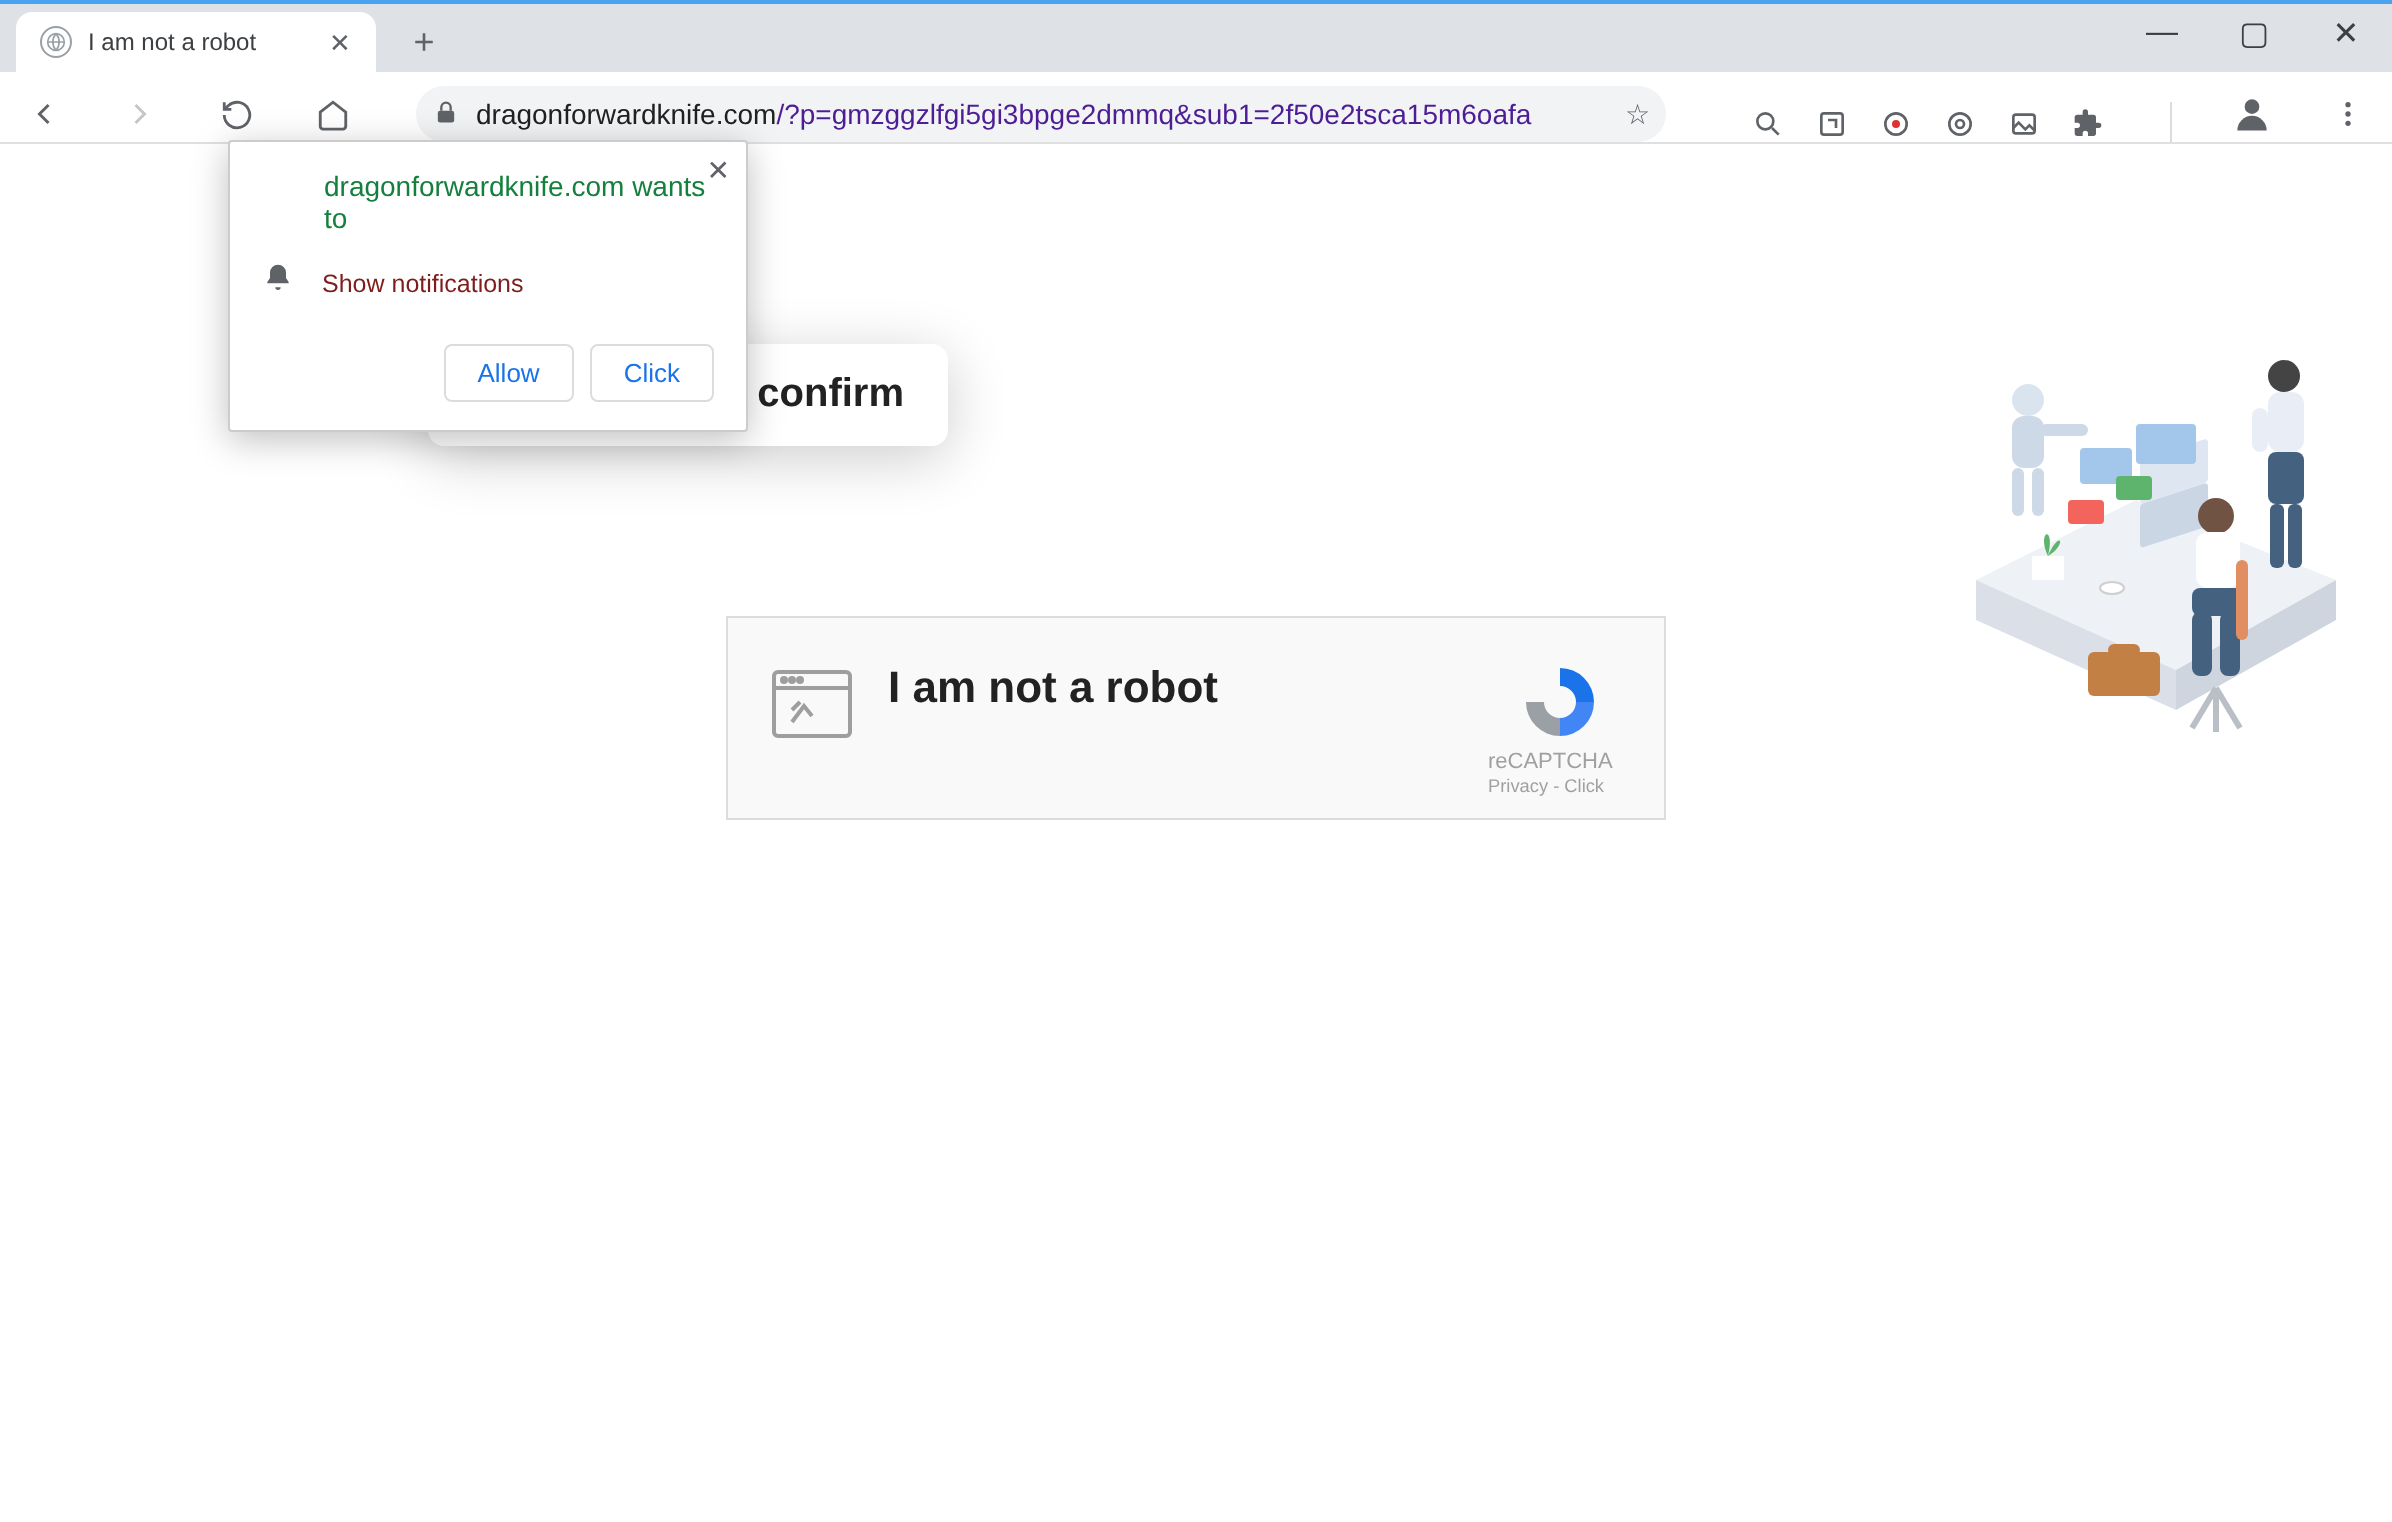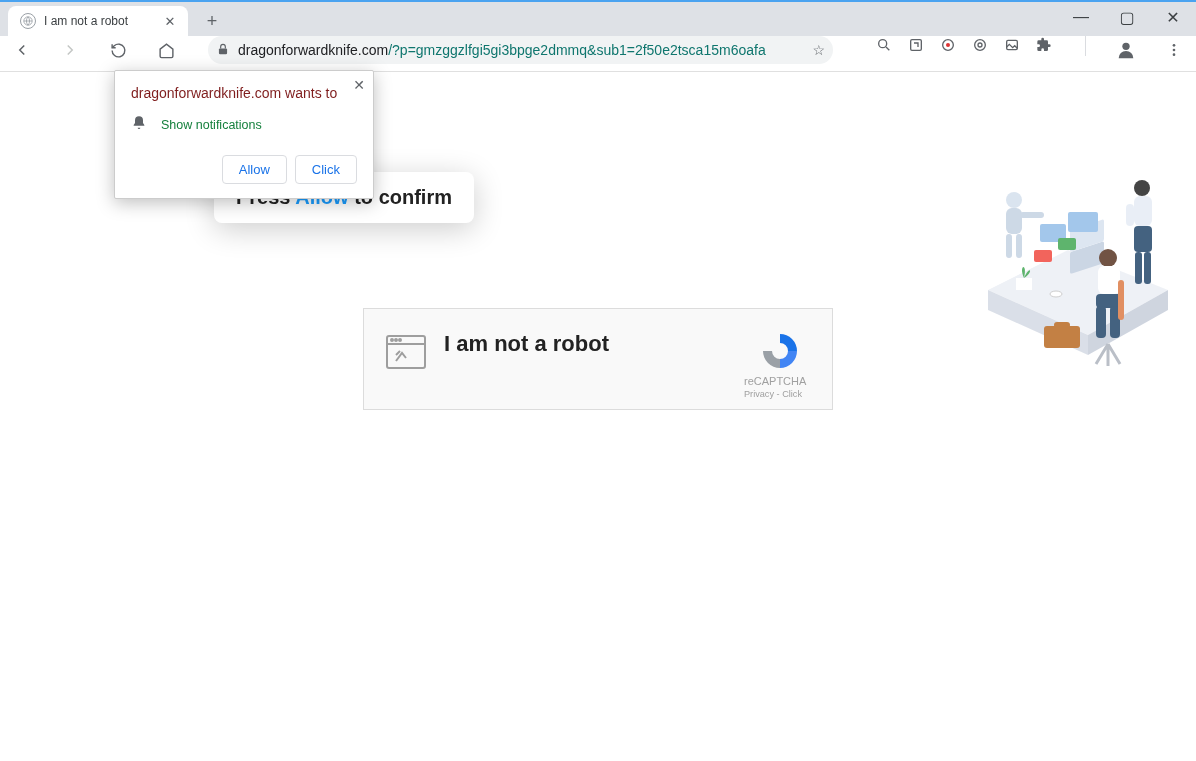--- a/index.html
+++ b/index.html
@@ -55,21 +55,21 @@
   .winbtn {
     width: 46px; height: 30px; display:flex;align-items:center;justify-content:center;
     color:#3c4043; cursor:pointer;
   }
 
   
   .toolbar {
     height: 36px;
     background: #fff;
     border-bottom: 1px solid #e0e0e0;
-    display:flex; align-items:flex-start;
+    display:flex; align-items:flex-end;
     padding: 0 8px;
     gap: 20px;
   }
   .navbtn {
     width: 28px; height: 28px; border-radius:50%;
     display:flex;align-items:center;justify-content:center;
     color:#5f6368; cursor:pointer;
   }
   .navbtn.disabled { color:#c4c7c5; }
   .omnibox {
@@ -77,21 +77,21 @@
     background: #f1f3f4;
     border-radius: 16px;
     height: 28px;
     display:flex; align-items:center;
     padding: 0 8px;
     margin: 0 8px;
     font-size: 14px;
     color:#202124;
   }
   .omnibox .lock { color:#5f6368; margin-right:8px; }
-  .omnibox .url-path { color:#0f766e; }
+  .omnibox .url-path { color:#4c1d95; }
   .omnibox .star { margin-left:auto; color:#5f6368; cursor:pointer;}
   .ext-icons { display:flex; gap:14px; margin: 0 6px 0 14px; align-items:center;}
   .ext-icons .ico { width:18px;height:18px;display:flex;align-items:center;justify-content:center;color:#5f6368;cursor:pointer;}
   .divider { width:1px; height:20px; background:#dadce0; margin:0 6px;}
 
   
   .viewport {
     position: relative;
     height: calc(761px - 34px - 36px - 2px);
     background: #fff;
@@ -106,24 +106,24 @@
     border:1px solid #ccc;
     border-radius: 2px;
     box-shadow: 0 4px 18px rgba(0,0,0,0.25);
     padding: 14px 16px 14px 16px;
     z-index: 20;
   }
   .notif-popup .close {
     position:absolute; right:8px; top:6px;
     font-size:14px; color:#5f6368; cursor:pointer;
   }
-  .notif-title { font-size:14px; color:#7f1d1d;}
+  .notif-title { font-size:14px; color:#15803d;margin-left:31px;}
   .notif-row { display:flex; align-items:center; margin-top:14px; gap:14px;}
   .notif-row .bell { color:#5f6368; }
-  .notif-row .txt { font-size:12.5px; color:#15803d;}
+  .notif-row .txt { font-size:12.5px; color:#7f1d1d;}
   .notif-actions { display:flex; justify-content:flex-end; gap:8px; margin-top:20px;}
   .notif-actions button {
     background:#fff; border:1px solid #dadce0; border-radius:4px;
     padding: 6px 16px; font-size:13px; color:#1a73e8; cursor:pointer;
   }
 
   
   .callout {
     position:absolute;
     left:214px; top:100px;

